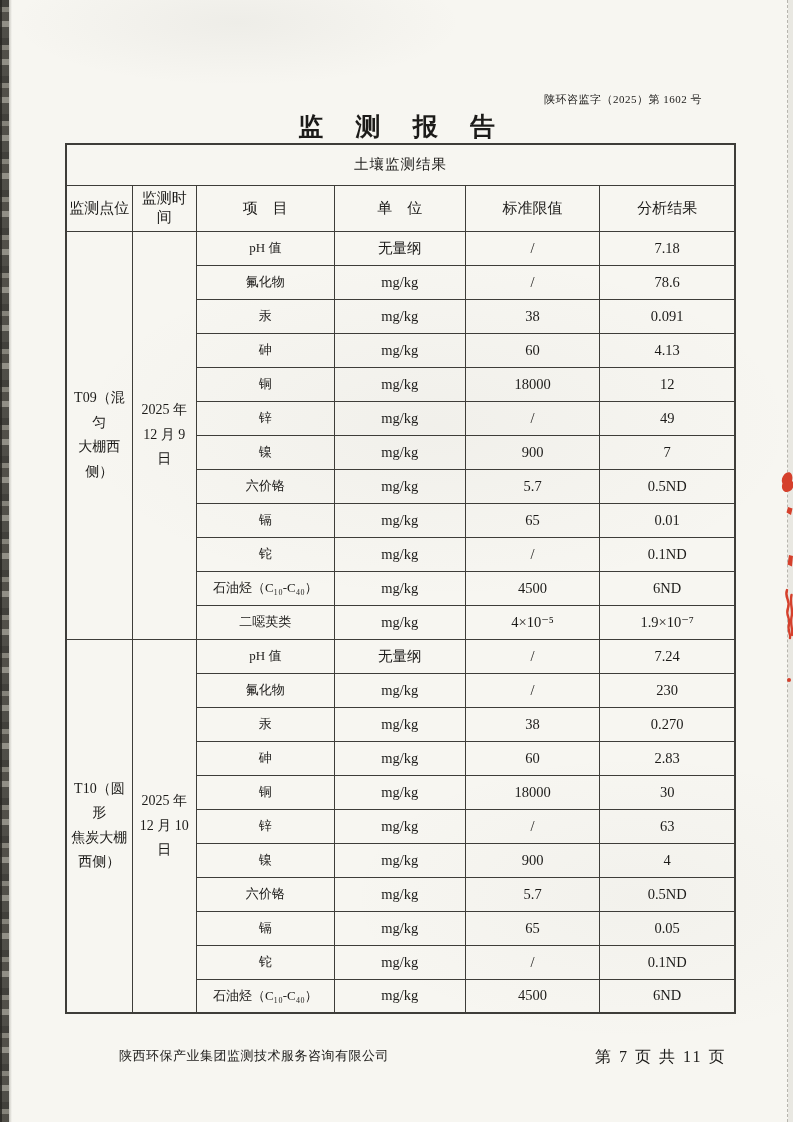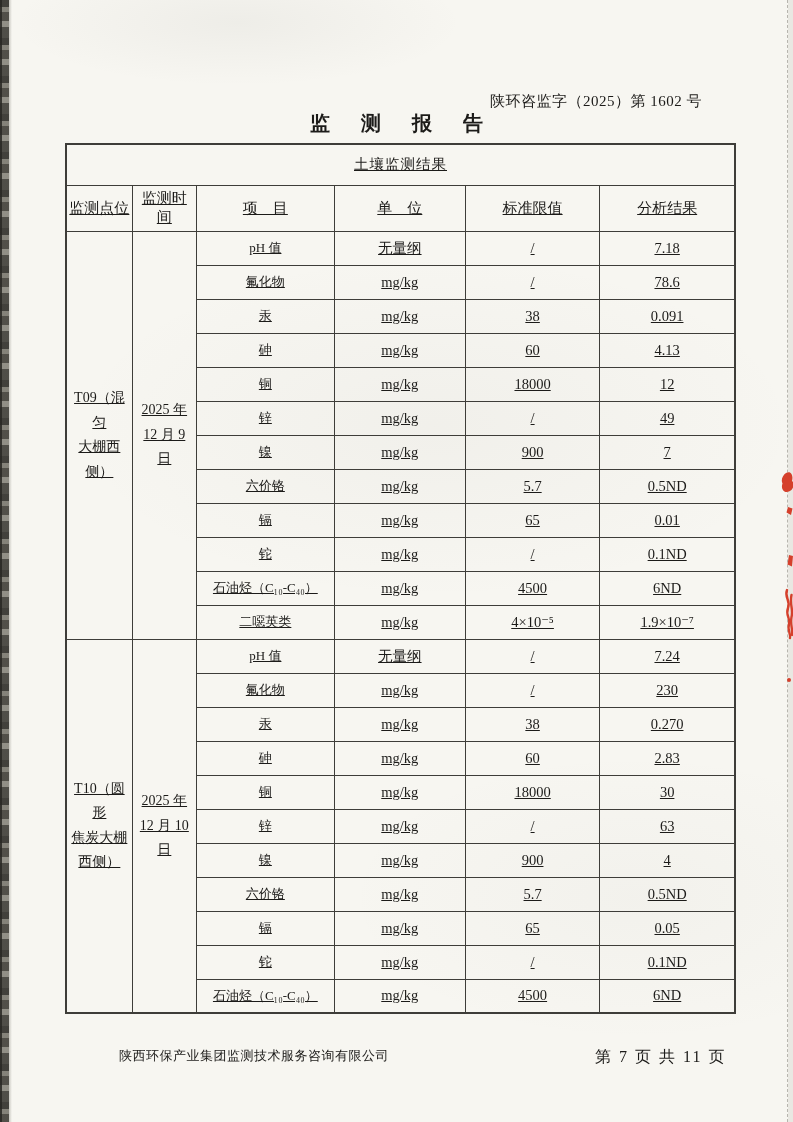--- a/index.html
+++ b/index.html
@@ -42,35 +42,34 @@
   .page-edge-line {
     position: absolute; top: 0; left: 787px; width: 0; height: 1122px;
     border-left: 1px dashed #b7b5ae;
   }
   .page-edge-sliver {
     position: absolute; top: 0; left: 788px; right: 0; height: 1122px;
     background: #e9e8e2;
   }
   .ref-number {
     position: absolute; top: 92px; right: 91px;
-    font-size: 15px; letter-spacing: .5px; white-space: nowrap;
+    font-size: 11px; letter-spacing: .5px; white-space: nowrap;
   }
   .report-title {
     position: absolute; top: 110px; left: 0; right: 0;
     text-align: center;
-    font-size: 20px; font-weight: bold; letter-spacing: 13px;
+    font-size: 25px; font-weight: bold; letter-spacing: 13px;
     text-indent: 13px; 
   }
   table.results {
     position: absolute; left: 65px; top: 143px;
     width: 671px;
     border-collapse: collapse; table-layout: fixed;
     font-size: 14.5px;
     background: transparent;
-    text-decoration: underline;
   }
   table.results td, table.results th {
     border: 1px solid #3e3d39;
     text-align: center; vertical-align: middle;
     font-weight: normal;
     padding: 0 2px;
     overflow: hidden;
   }
   table.results { border: 2px solid #3e3d39; }
   tr.caption-row td { height: 41px; font-size: 14.5px; letter-spacing: 1px; }

